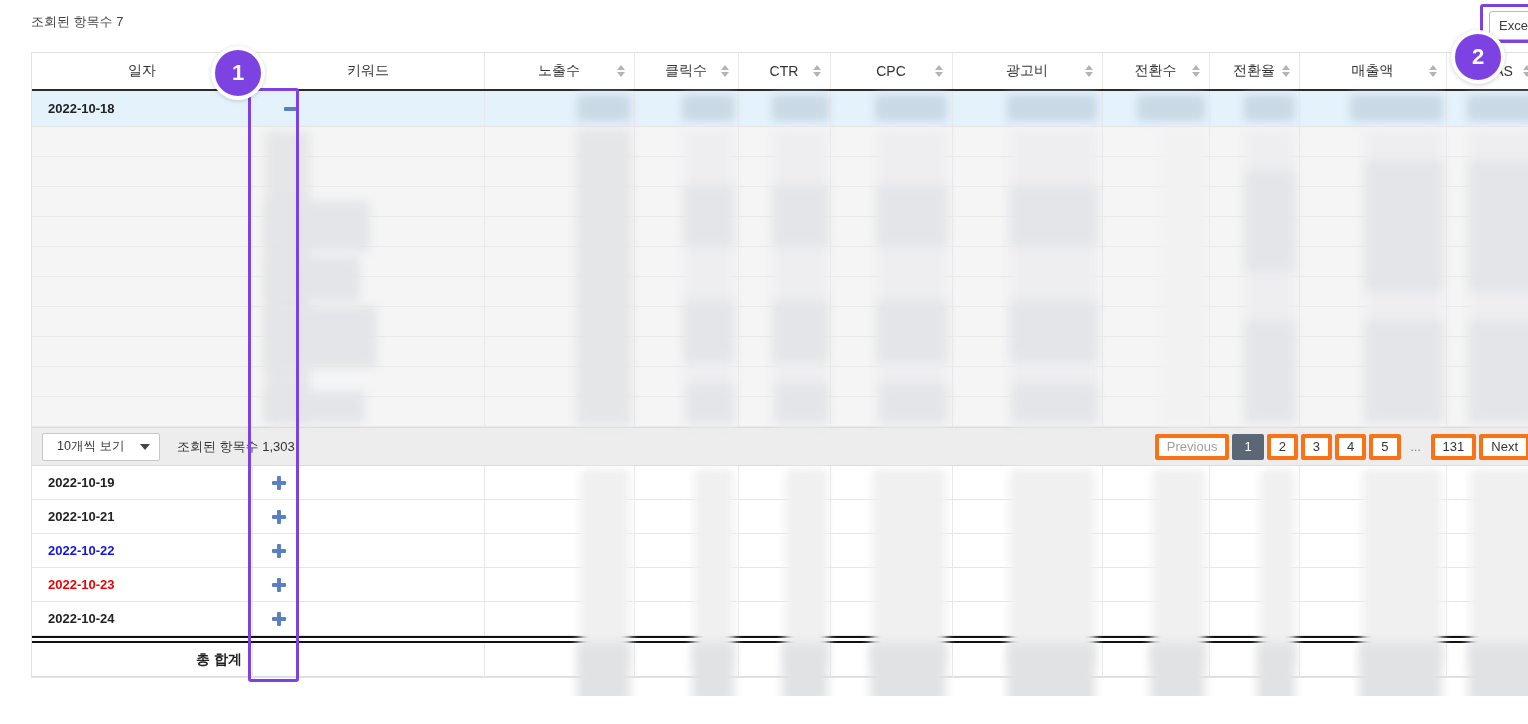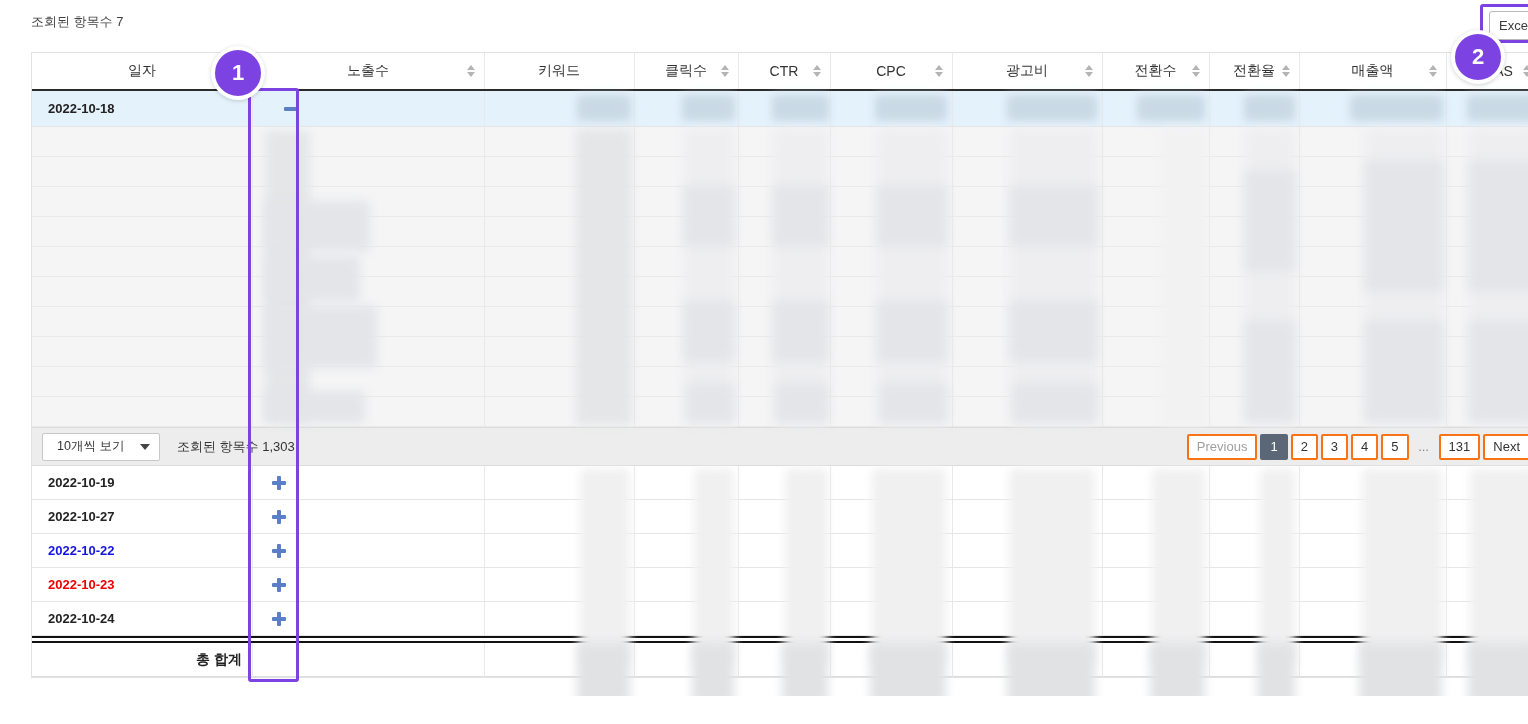--- a/index.html
+++ b/index.html
@@ -45,21 +45,21 @@
   
   .pagebar{position:relative;height:39px;background:#ededed;border-top:1px solid #dcdcdc;
            border-bottom:1px solid #dcdcdc;display:flex;align-items:center;z-index:2;box-sizing:border-box;}
   .psel{margin-left:10px;width:118px;height:28px;background:#fff;border:1px solid #c8c8c8;border-radius:2px;
         display:flex;align-items:center;font-size:12.5px;color:#333;box-sizing:border-box;position:relative;
         padding-left:14px;}
   .psel .chev{position:absolute;right:9px;top:50%;transform:translateY(-50%);width:0;height:0;
         border-left:5px solid transparent;border-right:5px solid transparent;border-top:6px solid #444;}
   .pcount{margin-left:17px;font-size:13px;color:#333;}
   .pager{margin-left:auto;margin-right:10px;display:flex;gap:3px;align-items:center;}
-  .pbtn{min-width:24px;height:26px;padding:0 8px;background:#fff;border:2px solid #f97316;border-radius:2px;
+  .pbtn{min-width:24px;height:26px;padding:0 8px;background:#fff;border:4px solid #f97316;border-radius:2px;
         display:flex;align-items:center;justify-content:center;font-size:13px;color:#333;box-sizing:border-box;}
   .pbtn.prev{color:#a0a0a0;}
   .pbtn.active{background:#5b6777;border-color:#5b6777;color:#fff;}
   .pbtn.dots{border:none;background:transparent;color:#888;padding:0 4px;}
 
   .row-data{height:34px;border-bottom:1px solid #e6e6e6;background:#fff;}
   .dbl{height:7px;background:#fff;border-top:2px solid #111;border-bottom:2px solid #111;
        box-sizing:border-box;position:relative;z-index:2;}
   .row-total{height:34px;border-bottom:1px solid #dddddd;}
   .total-cell{display:flex;align-items:center;justify-content:flex-end;padding-right:10px;
@@ -101,28 +101,28 @@
     <div class="vl" style="left:1070px"></div>
     <div class="vl" style="left:1177px"></div>
     <div class="vl" style="left:1267px"></div>
     <div class="vl" style="left:1414px"></div>
 
     <div class="trow thead">
       <div class="th">
           <span>일자</span>
         </div>
       <div class="th">
+          <span>키워드</span>
+        </div>
+      <div class="th">
           <span>노출수</span>
           <span class="sort">
             <i class="up"></i>
             <i class="dn"></i>
           </span>
-        </div>
-      <div class="th">
-          <span>키워드</span>
         </div>
       <div class="th">
           <span>클릭수</span>
           <span class="sort">
             <i class="up"></i>
             <i class="dn"></i>
           </span>
         </div>
       <div class="th">
           <span>CTR</span>
@@ -232,21 +232,21 @@
         <div></div>
         <div></div>
         <div></div>
         <div></div>
         <div></div>
         <div></div>
         <div></div>
         <div></div>
     </div>
     <div class="trow row-data">
-      <div class="date-cell">2022-10-27</div>
+      <div class="date-cell">2022-10-21</div>
       <div class="toggle-cell">
           <span class="plus-ic"></span>
         </div>
       <div></div>
         <div></div>
         <div></div>
         <div></div>
         <div></div>
         <div></div>
         <div></div>

